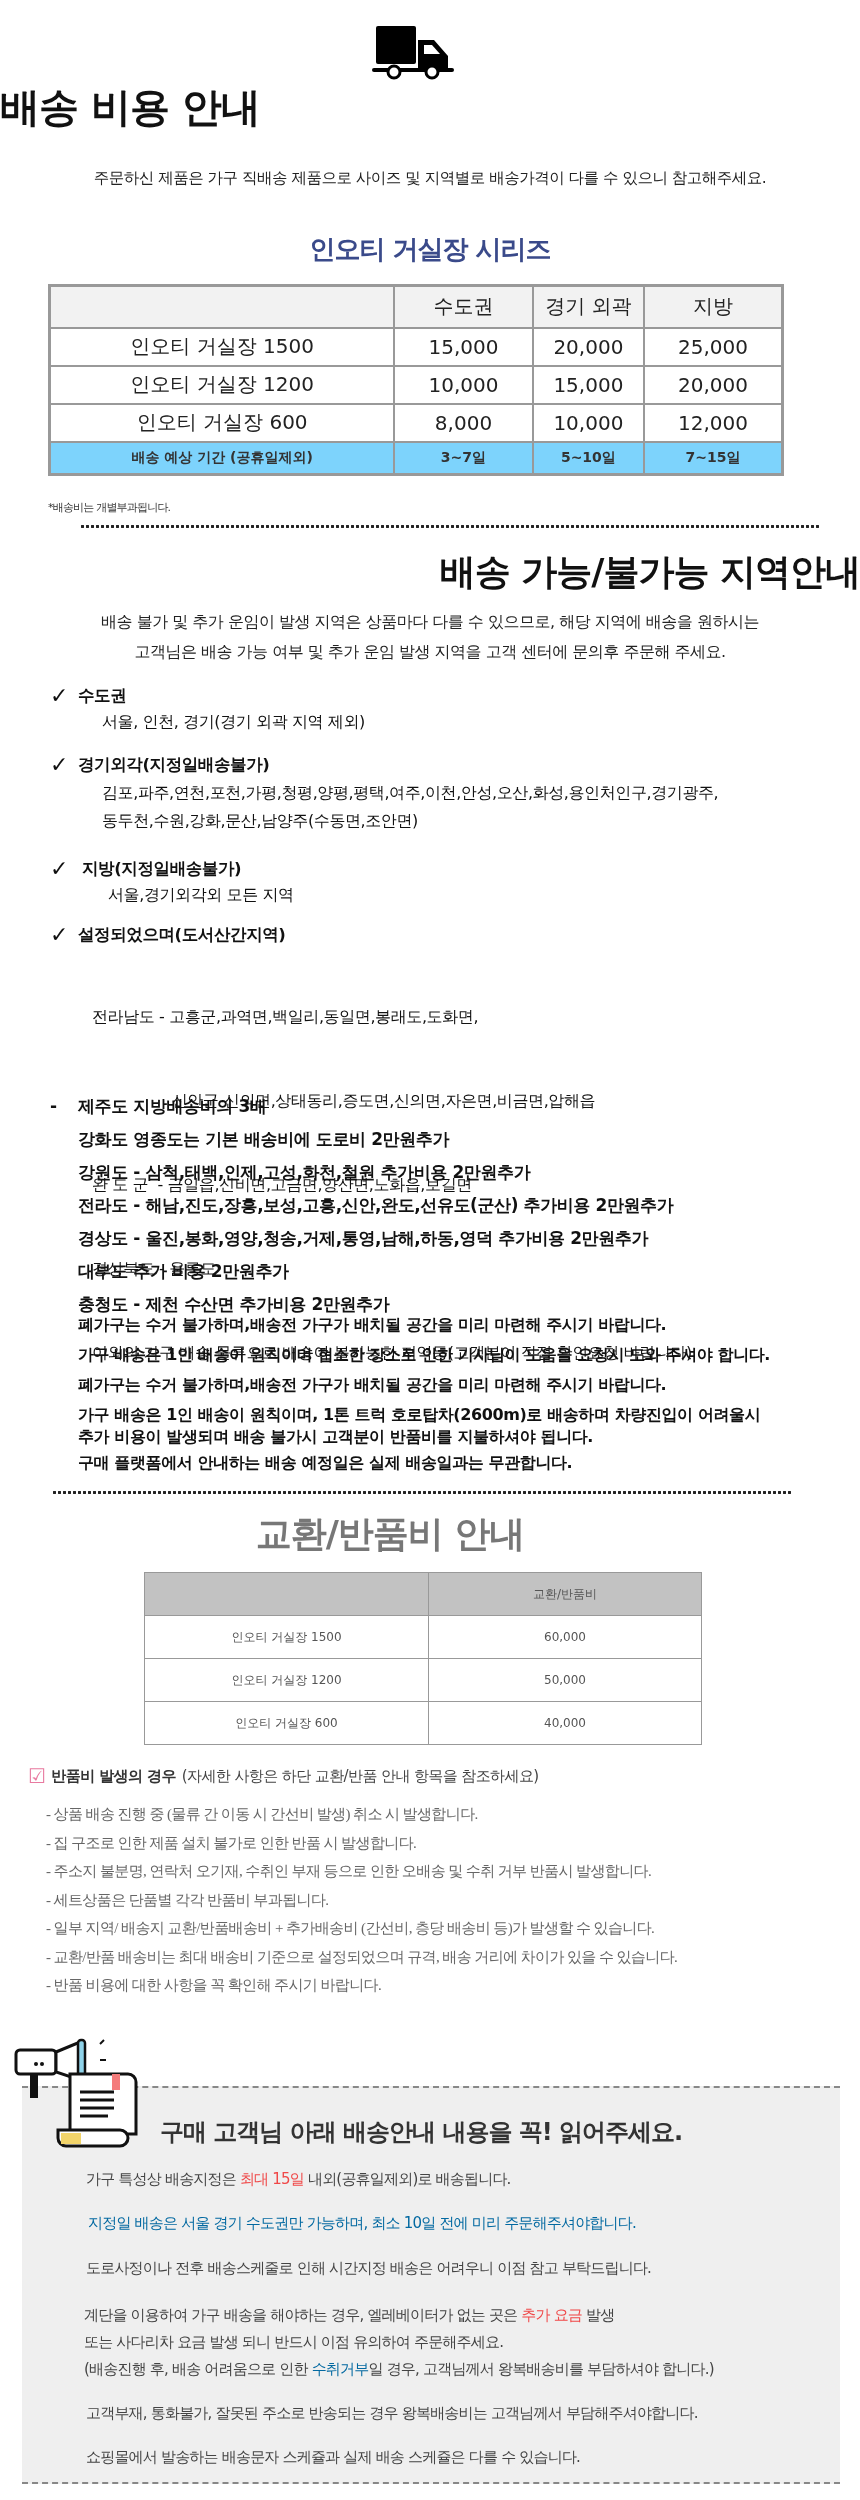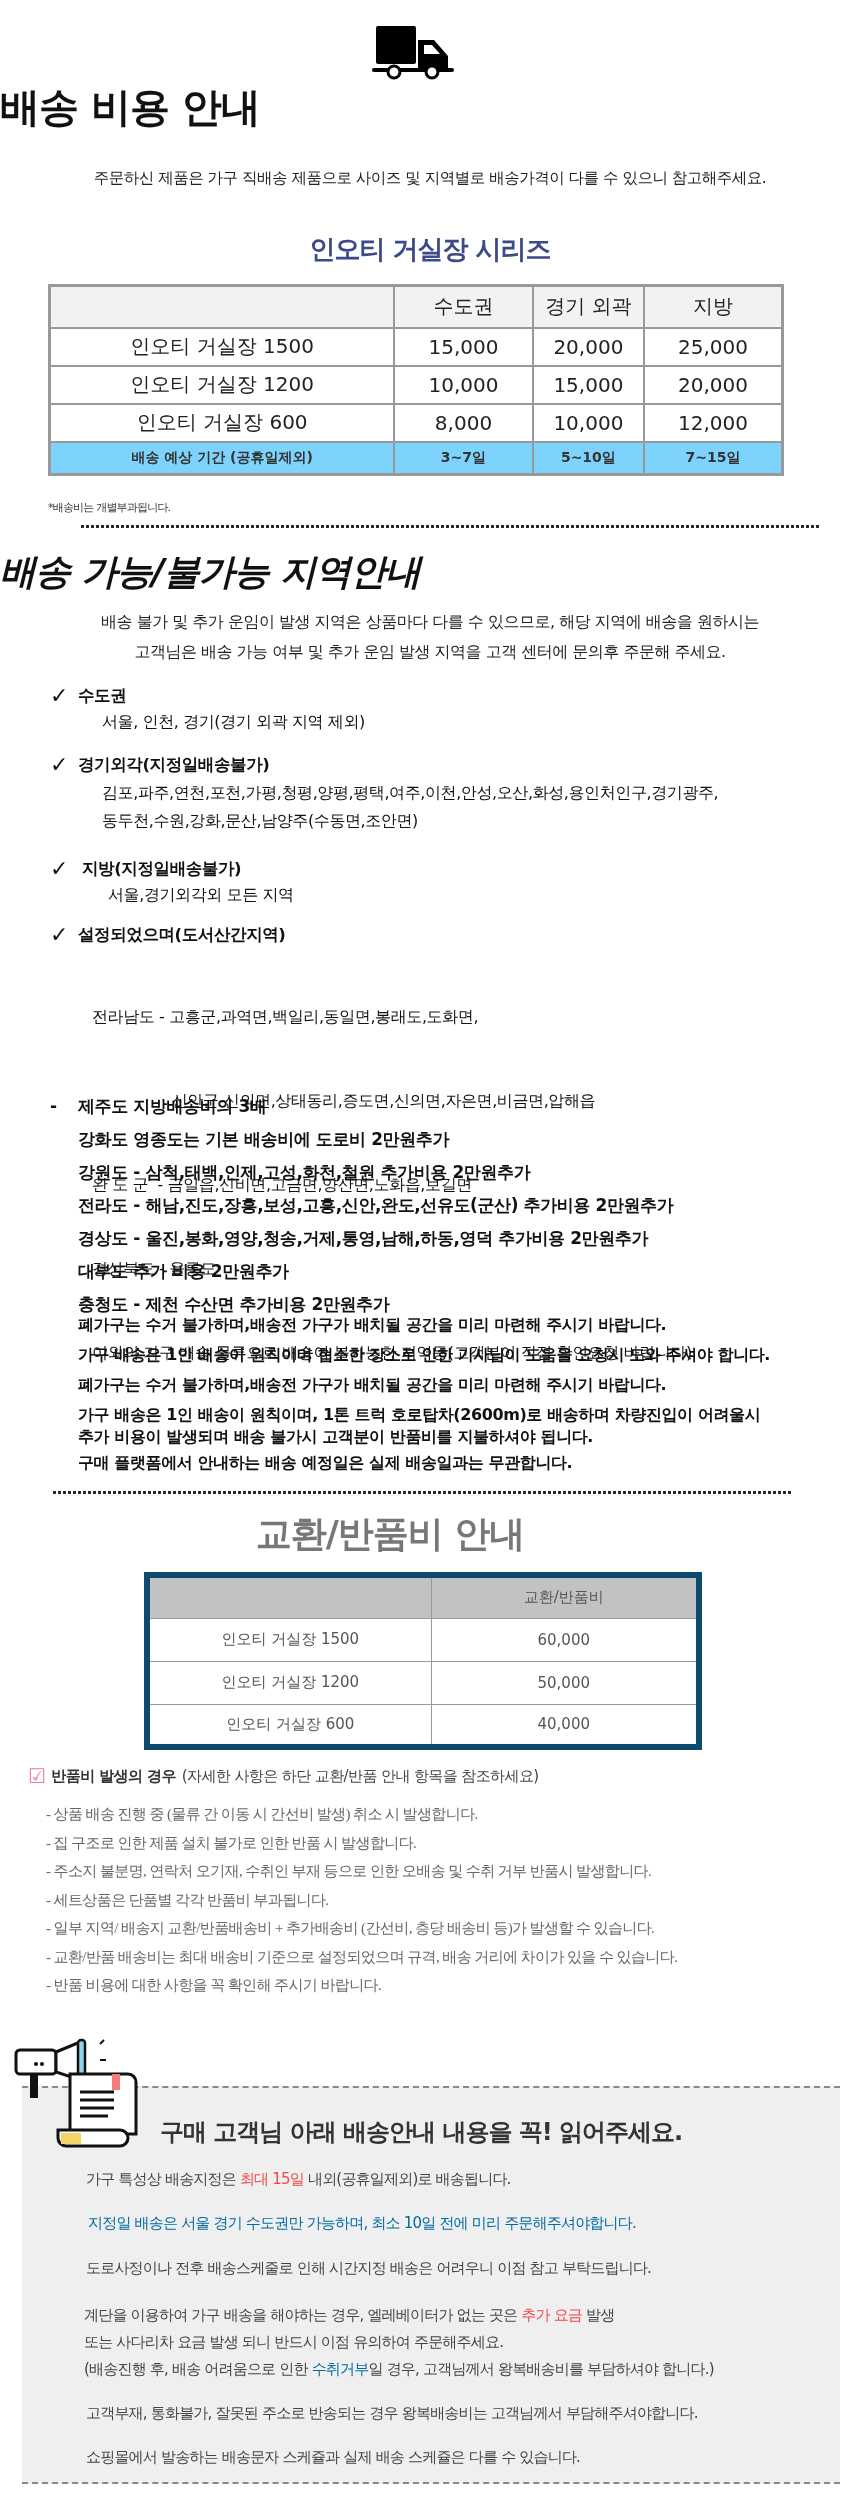--- a/index.html
+++ b/index.html
@@ -17,40 +17,40 @@
   #price-table td, #price-table th { border: 2px solid #999; text-align: center; font-weight: normal; }
   #price-table tr.head th { height: 42px; background: #f2f2f2; }
   #price-table tr.row td { height: 38px; }
   #price-table tr.period td { height: 33px; background: #7dd3fc; font-size: 14px; font-weight: bold; color: #333; }
   #price-note { left: 48px; top: 500px; font-size: 11px; color: #333; letter-spacing: -0.8px; }
 
   .dotline { height: 5px; background-image: radial-gradient(circle, #222 1.4px, transparent 1.6px); background-size: 5px 5px; }
   #dots1 { left: 80px; top: 524px; width: 740px; }
   #dots2 { left: 52px; top: 1490px; width: 740px; }
 
-  #region-title { left: 0; width: 860px; top: 548px; font-size: 36px; font-weight: bold; text-align: left; letter-spacing: -1px; font-style: italic; }
+  #region-title { left: 0; width: 860px; top: 548px; font-size: 36px; font-weight: bold; text-align: right; letter-spacing: -1px; }
   #region-intro { left: 30px; width: 800px; top: 607px; font-size: 16px; text-align: center; line-height: 30px; letter-spacing: -0.5px; color: #222; }
 
   .sec { left: 50px; font-size: 16.5px; color: #111; letter-spacing: -0.4px; }
   .sec .head { display: flex; align-items: center; font-weight: bold; }
   .sec .mark { width: 28px; font-size: 22px; font-weight: bold; }
   .sec .body { padding-left: 38px; font-size: 16px; line-height: 28px; }
 
   #surcharge { left: 50px; top: 1090px; font-size: 17px; font-weight: bold; line-height: 33px; letter-spacing: -0.4px; }
   #surcharge .first { display: flex; }
   #surcharge .first .dash { width: 28px; }
   #surcharge .lines { padding-left: 28px; }
 
   #notes { left: 78px; top: 1310px; font-size: 16px; font-weight: bold; letter-spacing: -0.4px; color: #111; }
   #notes div { line-height: 30px; }
   #notes .pair div { line-height: 22px; }
 
   
   #exch-title { left: 0; width: 780px; top: 1510px; font-size: 36px; font-weight: bold; text-align: center; color: #777; letter-spacing: -1px; }
-  #exch-table { left: 144px; top: 1572px; width: 558px; border-collapse: collapse; border: 6px solid #0c4a6e; font-size: 15px; color: #555; }
+  #exch-table { left: 144px; top: 1572px; width: 558px; border-collapse: collapse; border: 1px solid #0c4a6e; font-size: 12px; color: #555; }
   #exch-table th, #exch-table td { border: 1px solid #999; text-align: center; font-weight: normal; }
   #exch-table th { background: #c2c2c2; height: 43px; }
   #exch-table td { height: 43px; }
 
   #return-head { left: 28px; top: 1764px; font-size: 15px; color: #444; letter-spacing: -0.6px; display: flex; align-items: center; }
   #return-head .chk { color: #e87aa0; font-size: 20px; margin-right: 6px; }
   #return-head b { color: #333; margin-right: 6px; }
   #return-list { left: 46px; top: 1800px; font-size: 15px; color: #666; letter-spacing: -0.6px; font-family: Liberation Serif, serif; }
   #return-list div { height: 28.5px; line-height: 28px; }
 

